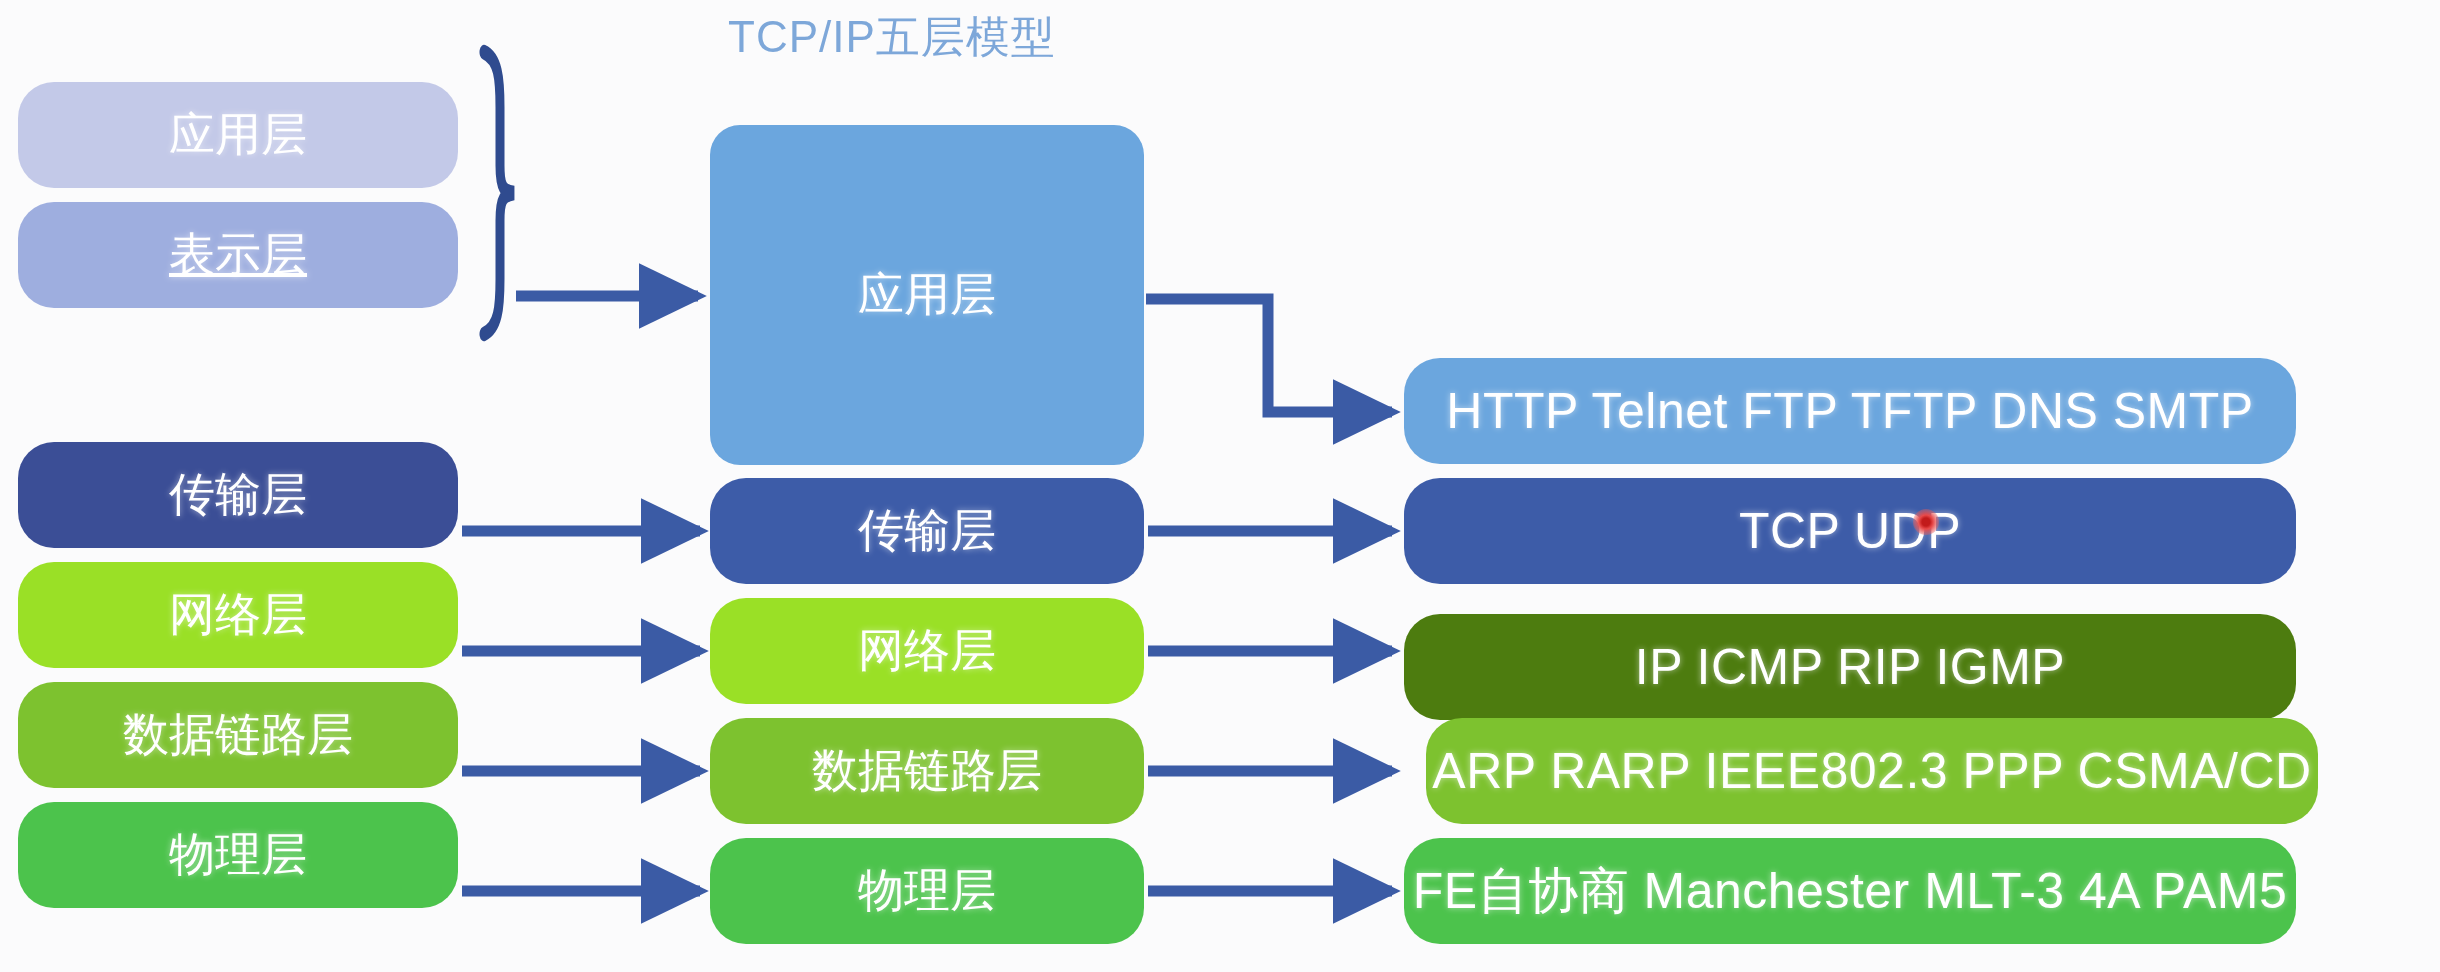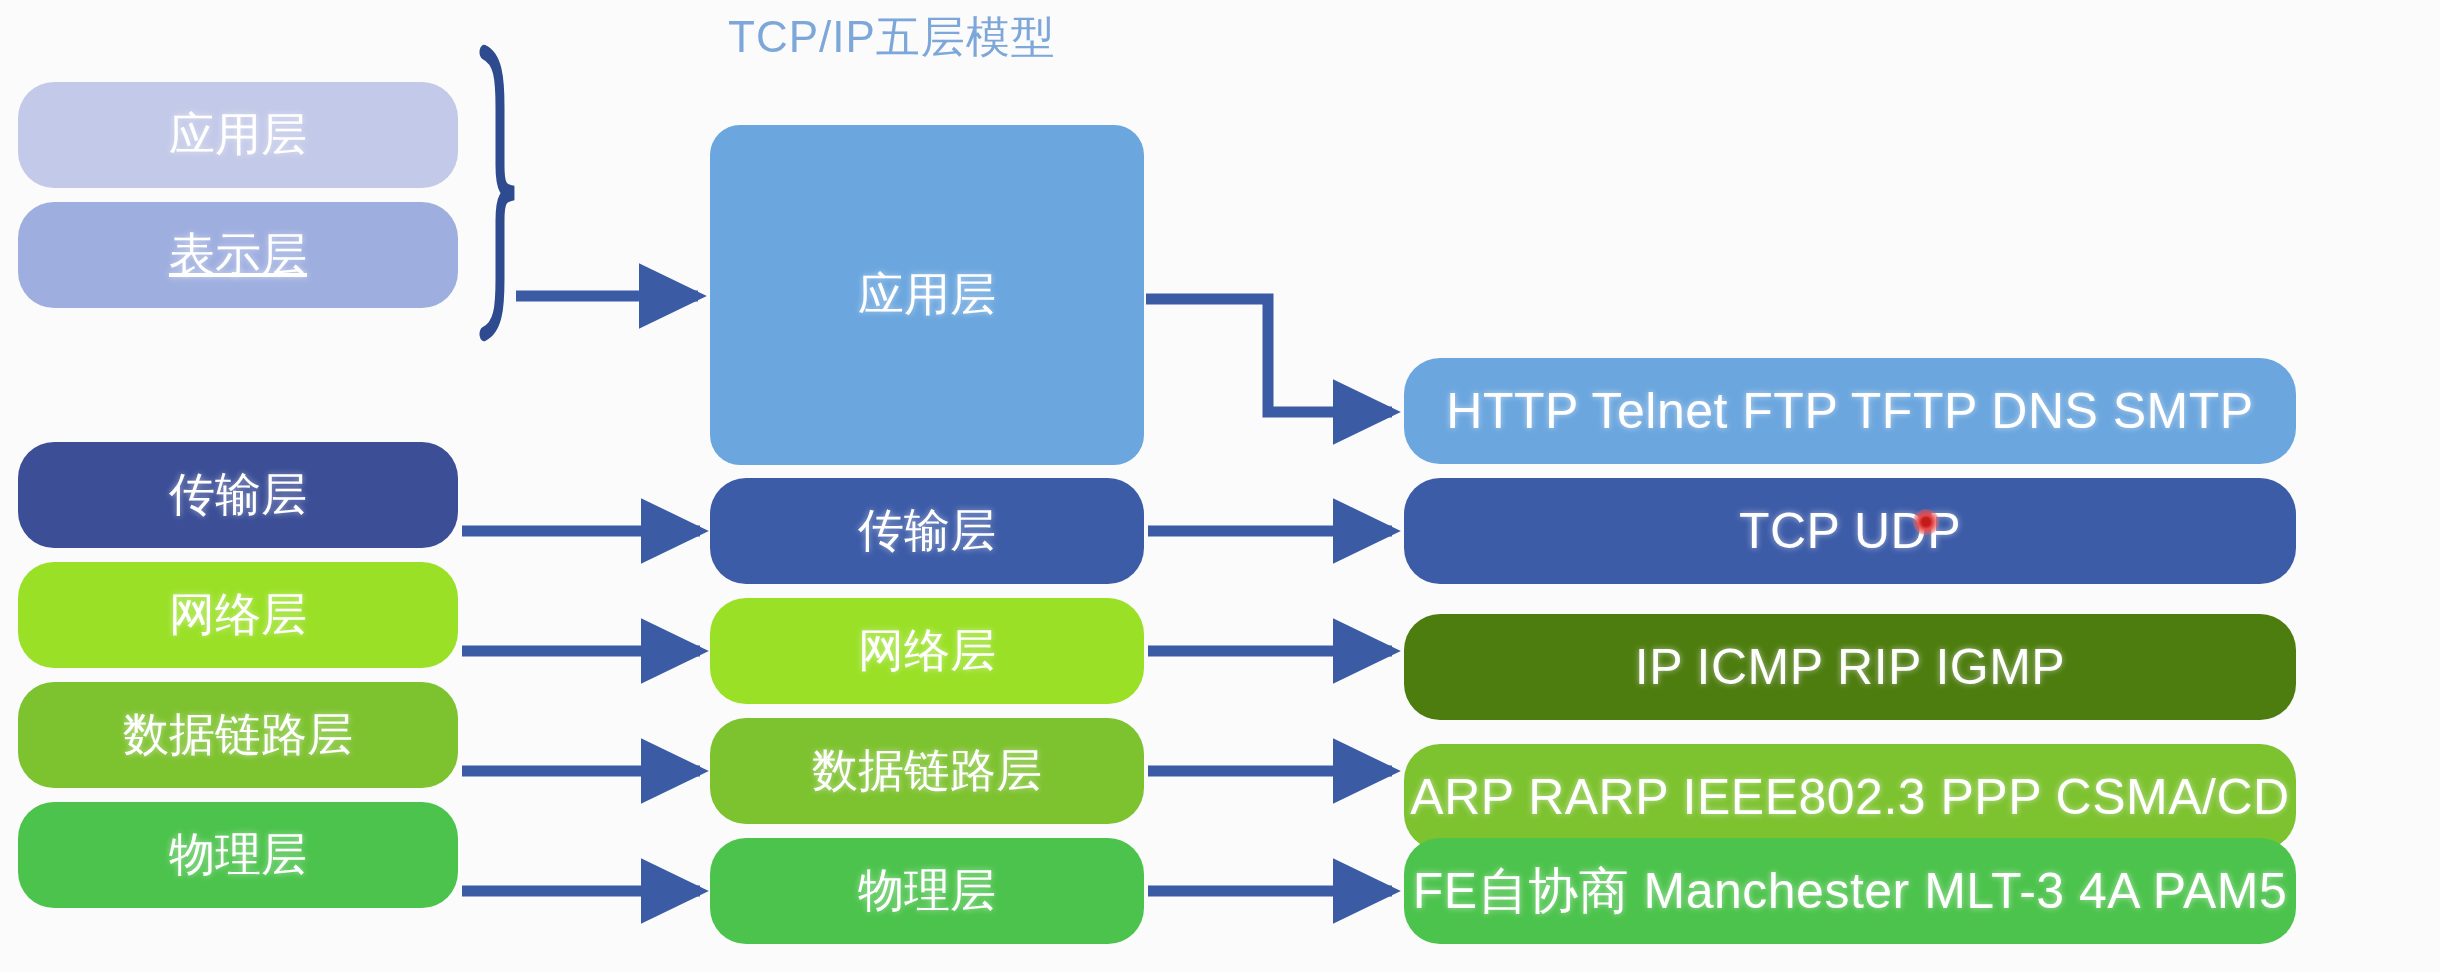--- a/index.html
+++ b/index.html
@@ -91,21 +91,21 @@
 
   <div class="pill" id="mid-app" style="background:#6BA6DE;">应用层</div>
   <div class="pill mid" style="top:478px; background:#3D5CA8;">传输层</div>
   <div class="pill mid" style="top:598px; background:#9AE026;">网络层</div>
   <div class="pill mid" style="top:718px; background:#7DC22F;">数据链路层</div>
   <div class="pill mid" style="top:838px; background:#4CC34C;">物理层</div>
 
   <div class="pill proto" style="top:358px; background:#6BA6DE;">HTTP Telnet FTP TFTP DNS SMTP</div>
   <div class="pill proto" style="top:478px; background:#3D5CA8;">TCP   UDP</div>
   <div class="pill proto" style="top:598px; background:#4d7c0f;margin-top:16px;">IP ICMP RIP IGMP</div>
-  <div class="pill proto" style="top:744px; background:#7DC22F;">ARP RARP IEEE802.3 PPP CSMA/CD</div>
+  <div class="pill proto" style="top:718px; background:#7DC22F;margin-left:22px;">ARP RARP IEEE802.3 PPP CSMA/CD</div>
   <div class="pill proto" style="top:838px; background:#4CC34C;">FE自协商 Manchester MLT-3 4A PAM5</div>
 
   <div id="cursor-dot" style="left: 1913px; top: 509px;"></div>
 
   <svg id="wires" viewBox="0 0 2440 972">
     <defs>
       <marker id="ah" markerWidth="7" markerHeight="7" refX="5.4" refY="3" orient="auto">
         <path d="M0,0 L6.2,3 L0,6 Z" fill="#3B5BA5"></path>
       </marker>
     </defs>

